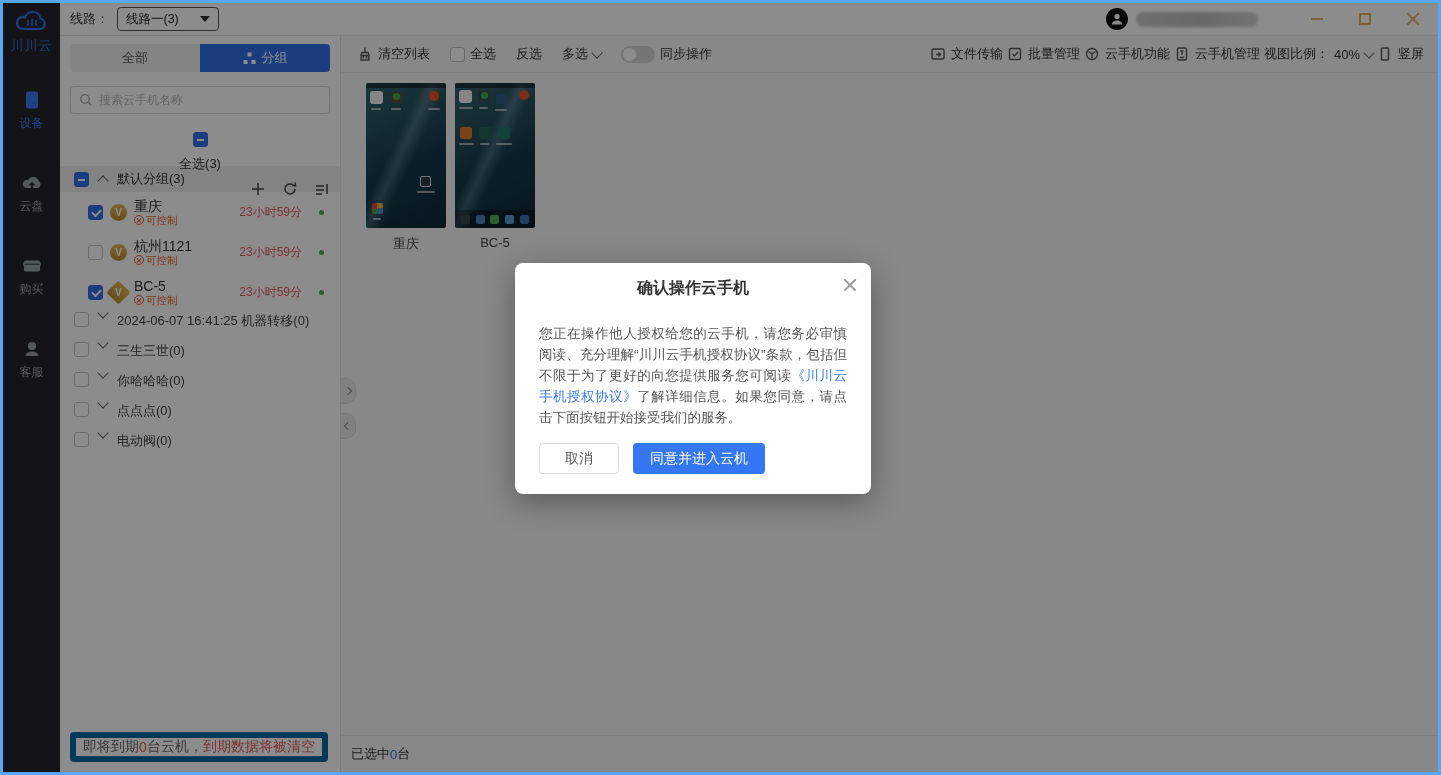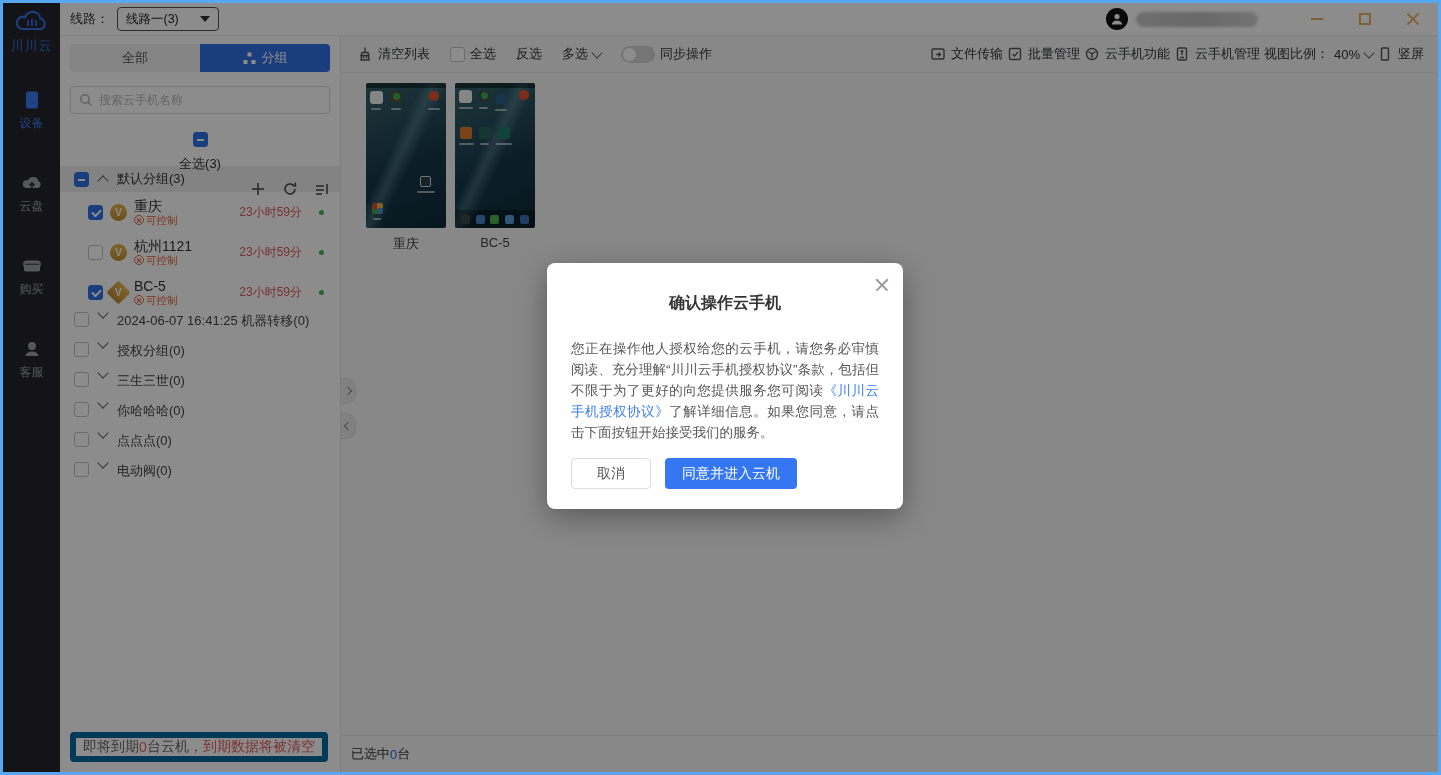--- a/index.html
+++ b/index.html
@@ -120,22 +120,22 @@
   .lbl { position:absolute; height:2px; background:rgba(255,255,255,.55); border-radius:1px; }
   .dock { position:absolute; left:0; right:0; bottom:0; height:18px; background:rgba(0,0,0,.30); display:flex; align-items:center; justify-content:space-around; padding:0 3px; }
   .dock i { width:9px; height:9px; border-radius:2px; display:block; }
   .thumb-name { margin-top:7px; font-size:13px; color:#444; }
 
   .statusbar { height:37px; border-top:1px solid #e7e7e7; display:flex; align-items:center; padding:0 10px; font-size:13px; color:#333; flex-shrink:0; background:#f7f8fa; }
   .statusbar .blue { color:#2f6fe4; }
 
   
   .overlay { position:absolute; inset:0; background:rgba(0,0,0,0.45); z-index:40; }
-  .modal { position:absolute; left:544px; top:260px; width:356px; z-index:60; background:#fff; border-radius:8px;
-    box-shadow:0 8px 30px rgba(0,0,0,.35); padding:30px 24px 20px 24px; }
+  .modal { position:absolute; left:512px; top:260px; width:356px; z-index:60; background:#fff; border-radius:8px;
+    box-shadow:0 8px 30px rgba(0,0,0,.35); padding:15px 24px 20px 24px; }
   .modal-title { text-align:center; font-size:16px; font-weight:bold; color:#333; }
   .modal-close { position:absolute; right:14px; top:15px; width:14px; height:14px; cursor:pointer; }
   .modal-close::before,.modal-close::after { content:""; position:absolute; left:-1px; top:6px; width:16px; height:1.6px; background:#9a9a9a; }
   .modal-close::before { transform:rotate(45deg); } .modal-close::after { transform:rotate(-45deg); }
   .modal-body { margin-top:24px; font-size:13.5px; line-height:21px; color:#555; text-align:justify; }
   .modal-body .link { color:#3b7cf0; cursor:pointer; }
   .modal-btns { margin-top:15px; display:flex; justify-content:flex-start; gap:14px; }
   .btn { height:31px; border-radius:4px; font-size:14px; display:flex; align-items:center; justify-content:center; cursor:pointer; font-family:inherit; }
   .btn-cancel { width:80px; background:#fff; border:1px solid #dcdcdc; color:#555; }
   .btn-confirm { padding:0 17px; background:#3577f2; border:none; color:#fff; }
@@ -308,25 +308,20 @@
         </div>
 
         <div class="group-row">
           <span class="cb"></span>
           <span class="chev down"></span>
           <span>2024-06-07 16:41:25 机器转移(0)</span>
         </div>
         <div class="group-row">
           <span class="cb"></span>
           <span class="chev down"></span>
-          <span>授权分组(0)</span>
-        </div>
-        <div class="group-row">
-          <span class="cb"></span>
-          <span class="chev down"></span>
           <span>三生三世(0)</span>
         </div>
         <div class="group-row">
           <span class="cb"></span>
           <span class="chev down"></span>
           <span>你哈哈哈(0)</span>
         </div>
         <div class="group-row">
           <span class="cb"></span>
           <span class="chev down"></span>

